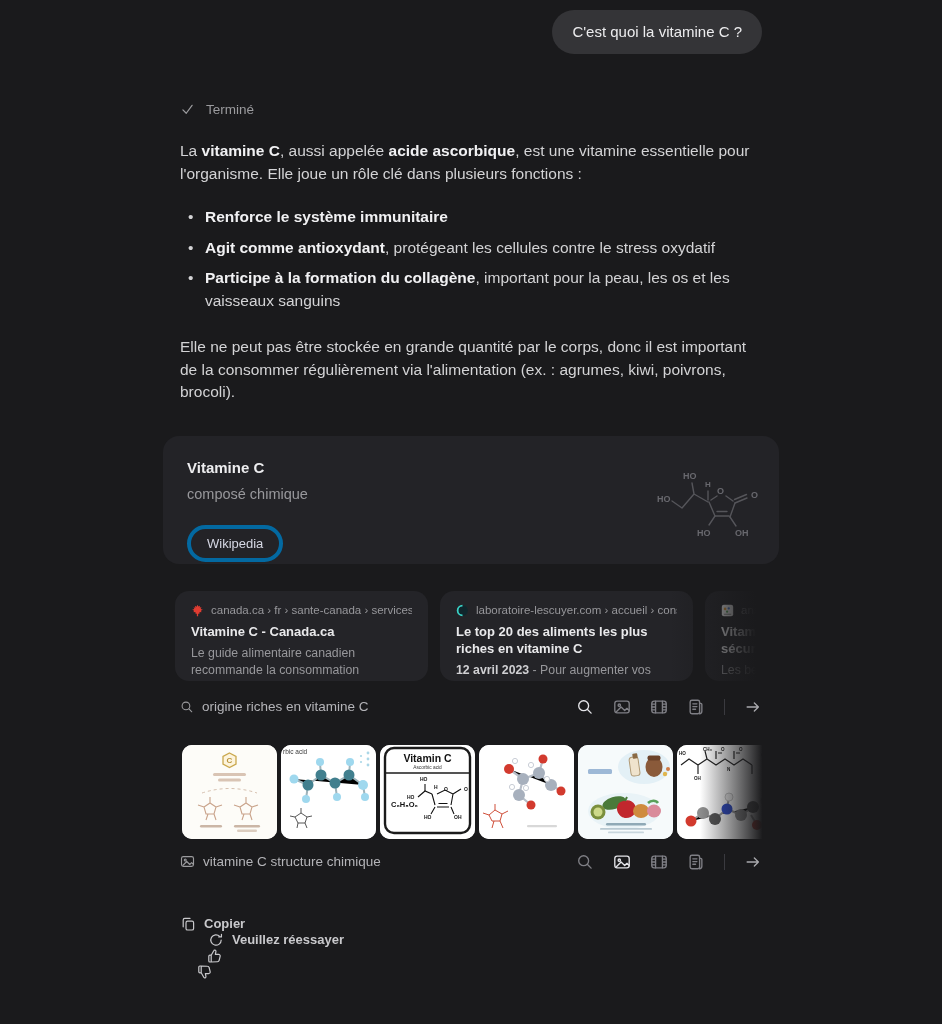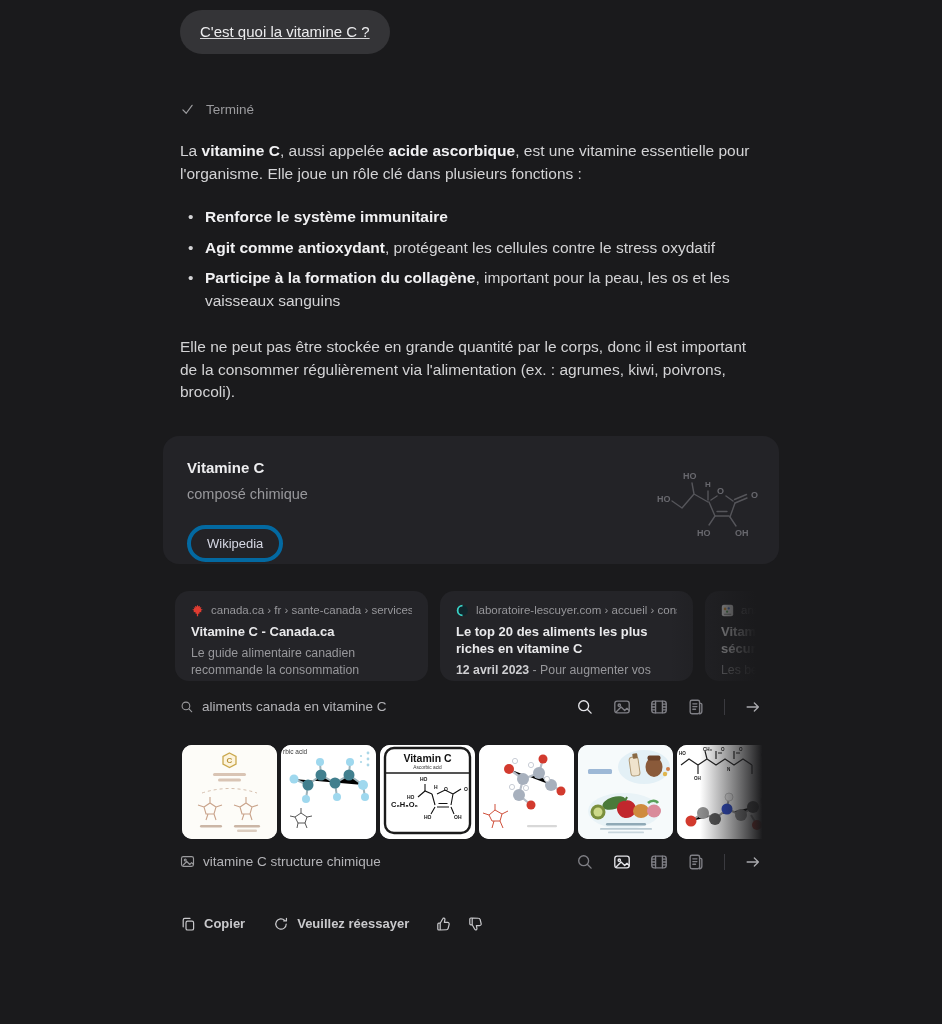--- a/index.html
+++ b/index.html
@@ -6,21 +6,21 @@
   html,body { width: 942px; height: 1024px; }
   body {
     background: #1a1a1c;
     font-family: "Liberation Sans", sans-serif;
     color: #d3d3d5;
     overflow: hidden;
   }
   .col { width: 582px; margin: 0 auto; display: flex; flex-direction: column; }
 
   
-  .bubble-row { display: flex; margin-top: 10px; text-decoration: underline; }
+  .bubble-row { display: flex; justify-content: flex-end; margin-top: 10px; }
   .bubble {
     background: #343437; color: #ececee; font-size: 15px; line-height: 20px;
     padding: 12px 20px; border-radius: 24px; max-width: 80%;
   }
 
   
   .status { display: flex; align-items: flex-start; gap: 11px; margin-top: 48px; color: #9b9b9e; font-size: 13.5px; }
   .status svg { flex: 0 0 auto; }
 
   
@@ -70,21 +70,21 @@
   .qdivider { width: 1px; height: 16px; background: #3a3a3f; }
   .qarrow { color: #a9a9ad; cursor: pointer; display: flex; }
 
   
   .thumbs-wrap { position: relative; margin: 26px 0 0 2px; overflow: hidden; height: 94px; margin-right: -18px; }
   .thumbs { display: flex; gap: 4px; }
   .thumb { flex: 0 0 95px; width: 95px; height: 94px; border-radius: 10px; overflow: hidden; cursor: pointer; background: #fff; }
   .thumbs-wrap .fade-r { width: 80px; }
 
   
-  .actions { display: flex; align-items: flex-start; margin-top: 42px; color: #c9c9cc; font-size: 13px; font-weight: 600; }
+  .actions { display: flex; align-items: flex-start; margin-top: 42px; color: #c9c9cc; font-size: 13px; font-weight: 600; flex-direction: column; }
   .act { display: flex; align-items: center; gap: 8px; cursor: pointer; }
   .act + .act { margin-left: 28px; }
   .act-icon-only { margin-left: 26px; cursor: pointer; display: flex; color: #c9c9cc; }
   .act-icon-only + .act-icon-only { margin-left: 16px; }
 
   svg.lin { fill: none; stroke: currentColor; stroke-width: 1.5; stroke-linecap: round; stroke-linejoin: round; }
 </style>
 </head>
 <body>
 
@@ -173,21 +173,21 @@
     </div>
     <div class="fade-r"></div>
   </div>
 
   <div class="qrow">
     <div class="qleft">
       <svg class="lin" width="14" height="14" viewBox="0 0 20 20">
           <circle cx="8.5" cy="8.5" r="5.5"></circle>
           <path d="M12.8 12.8l4 4"></path>
         </svg>
-      <span>aliments canada en vitamine C</span>
+      <span>origine riches en vitamine C</span>
     </div>
     <div class="qicons">
       <span class="ico active">
         <svg class="lin" width="18" height="18" viewBox="0 0 20 20">
             <circle cx="8.5" cy="8.5" r="5.5"></circle>
             <path d="M12.8 12.8l4 4"></path>
           </svg>
       </span>
       <span class="ico">
         <svg class="lin" width="18" height="18" viewBox="0 0 20 20">

